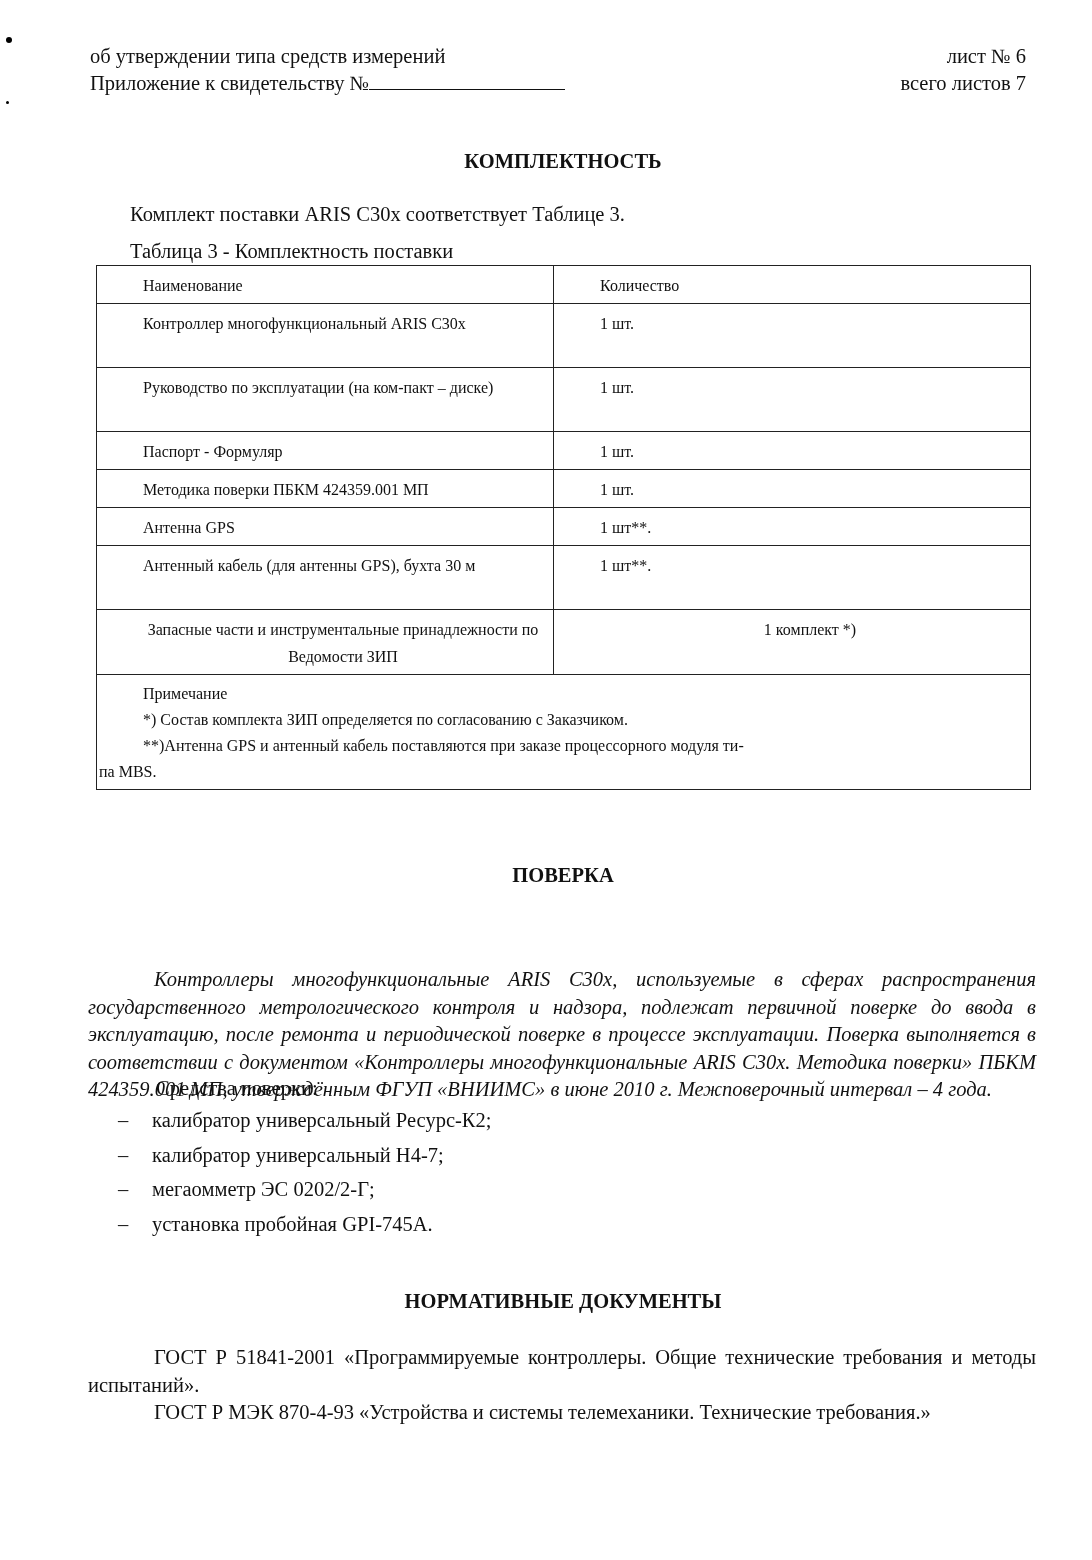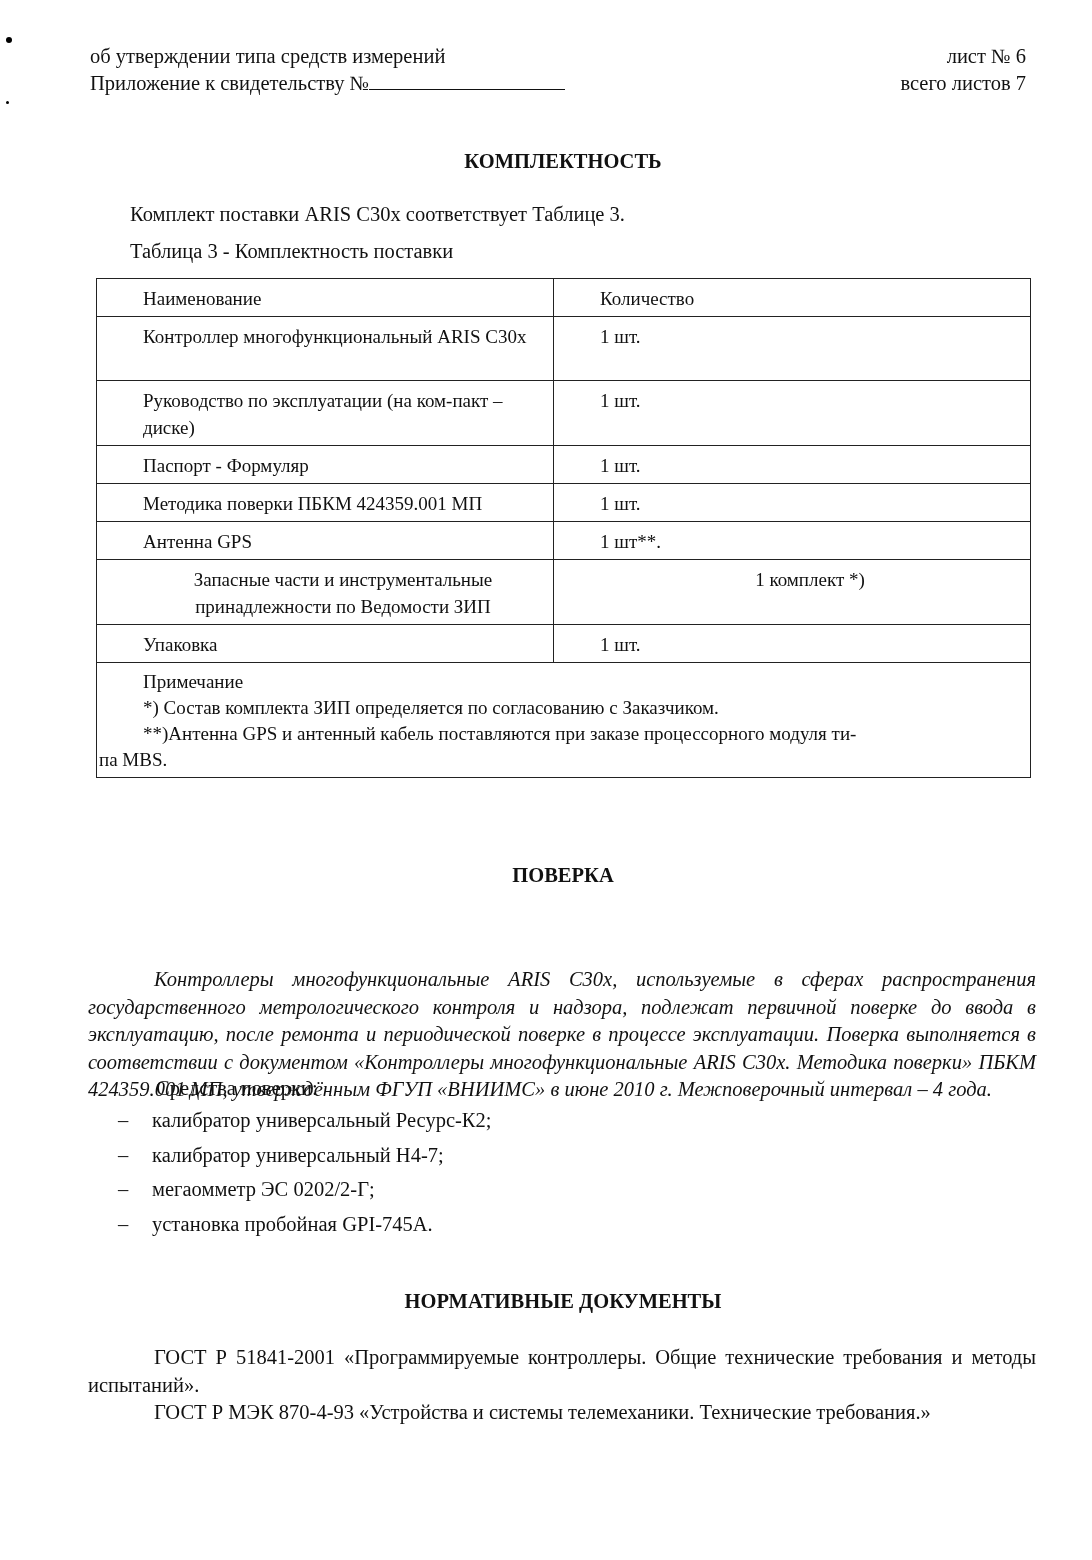--- a/index.html
+++ b/index.html
@@ -55,24 +55,24 @@
       top: 203px;
     }
     .table-caption {
       position: absolute;
       left: 130px;
       top: 240px;
     }
     table.kit {
       position: absolute;
       left: 96px;
-      top: 278px;
+      top: 265px;
       width: 935px;
       border-collapse: collapse;
-      font-size: 19px;
+      font-size: 16px;
     }
     table.kit td {
       border: 1.5px solid #222;
       vertical-align: top;
       padding: 6px 10px 4px 46px;
       line-height: 27px;
     }
     table.kit td.qty {
       padding-left: 46px;
       width: 420px;
@@ -170,27 +170,27 @@
     <td class="qty">1 шт.</td>
   </tr>
   <tr>
     <td style="padding-right:16px;">Методика поверки ПБКМ 424359.001 МП</td>
     <td class="qty">1 шт.</td>
   </tr>
   <tr>
     <td>Антенна GPS</td>
     <td class="qty">1 шт**.</td>
   </tr>
+  <tr style="height:64px;">
+    <td>Антенный кабель (для антенны GPS), бухта 30 м</td>
+    <td class="qty">1 шт**.</td>
+  </tr>
   <tr style="height:64px;text-align:center;">
     <td>Запасные части и инструментальные принадлежности по Ведомости ЗИП</td>
     <td class="qty">1 комплект *)</td>
-  </tr>
-  <tr>
-    <td>Упаковка</td>
-    <td class="qty">1 шт.</td>
   </tr>
   <tr>
     <td class="note" colspan="2">
       <span class="note-line note-indent">Примечание</span>
       <span class="note-line note-indent">*) Состав комплекта ЗИП определяется по согласованию с Заказчиком.</span>
       <span class="note-line note-indent">**)Антенна GPS и антенный кабель поставляются при заказе процессорного модуля ти-</span>
       <span class="note-line">па MBS.</span>
     </td>
   </tr>
 </tbody>

